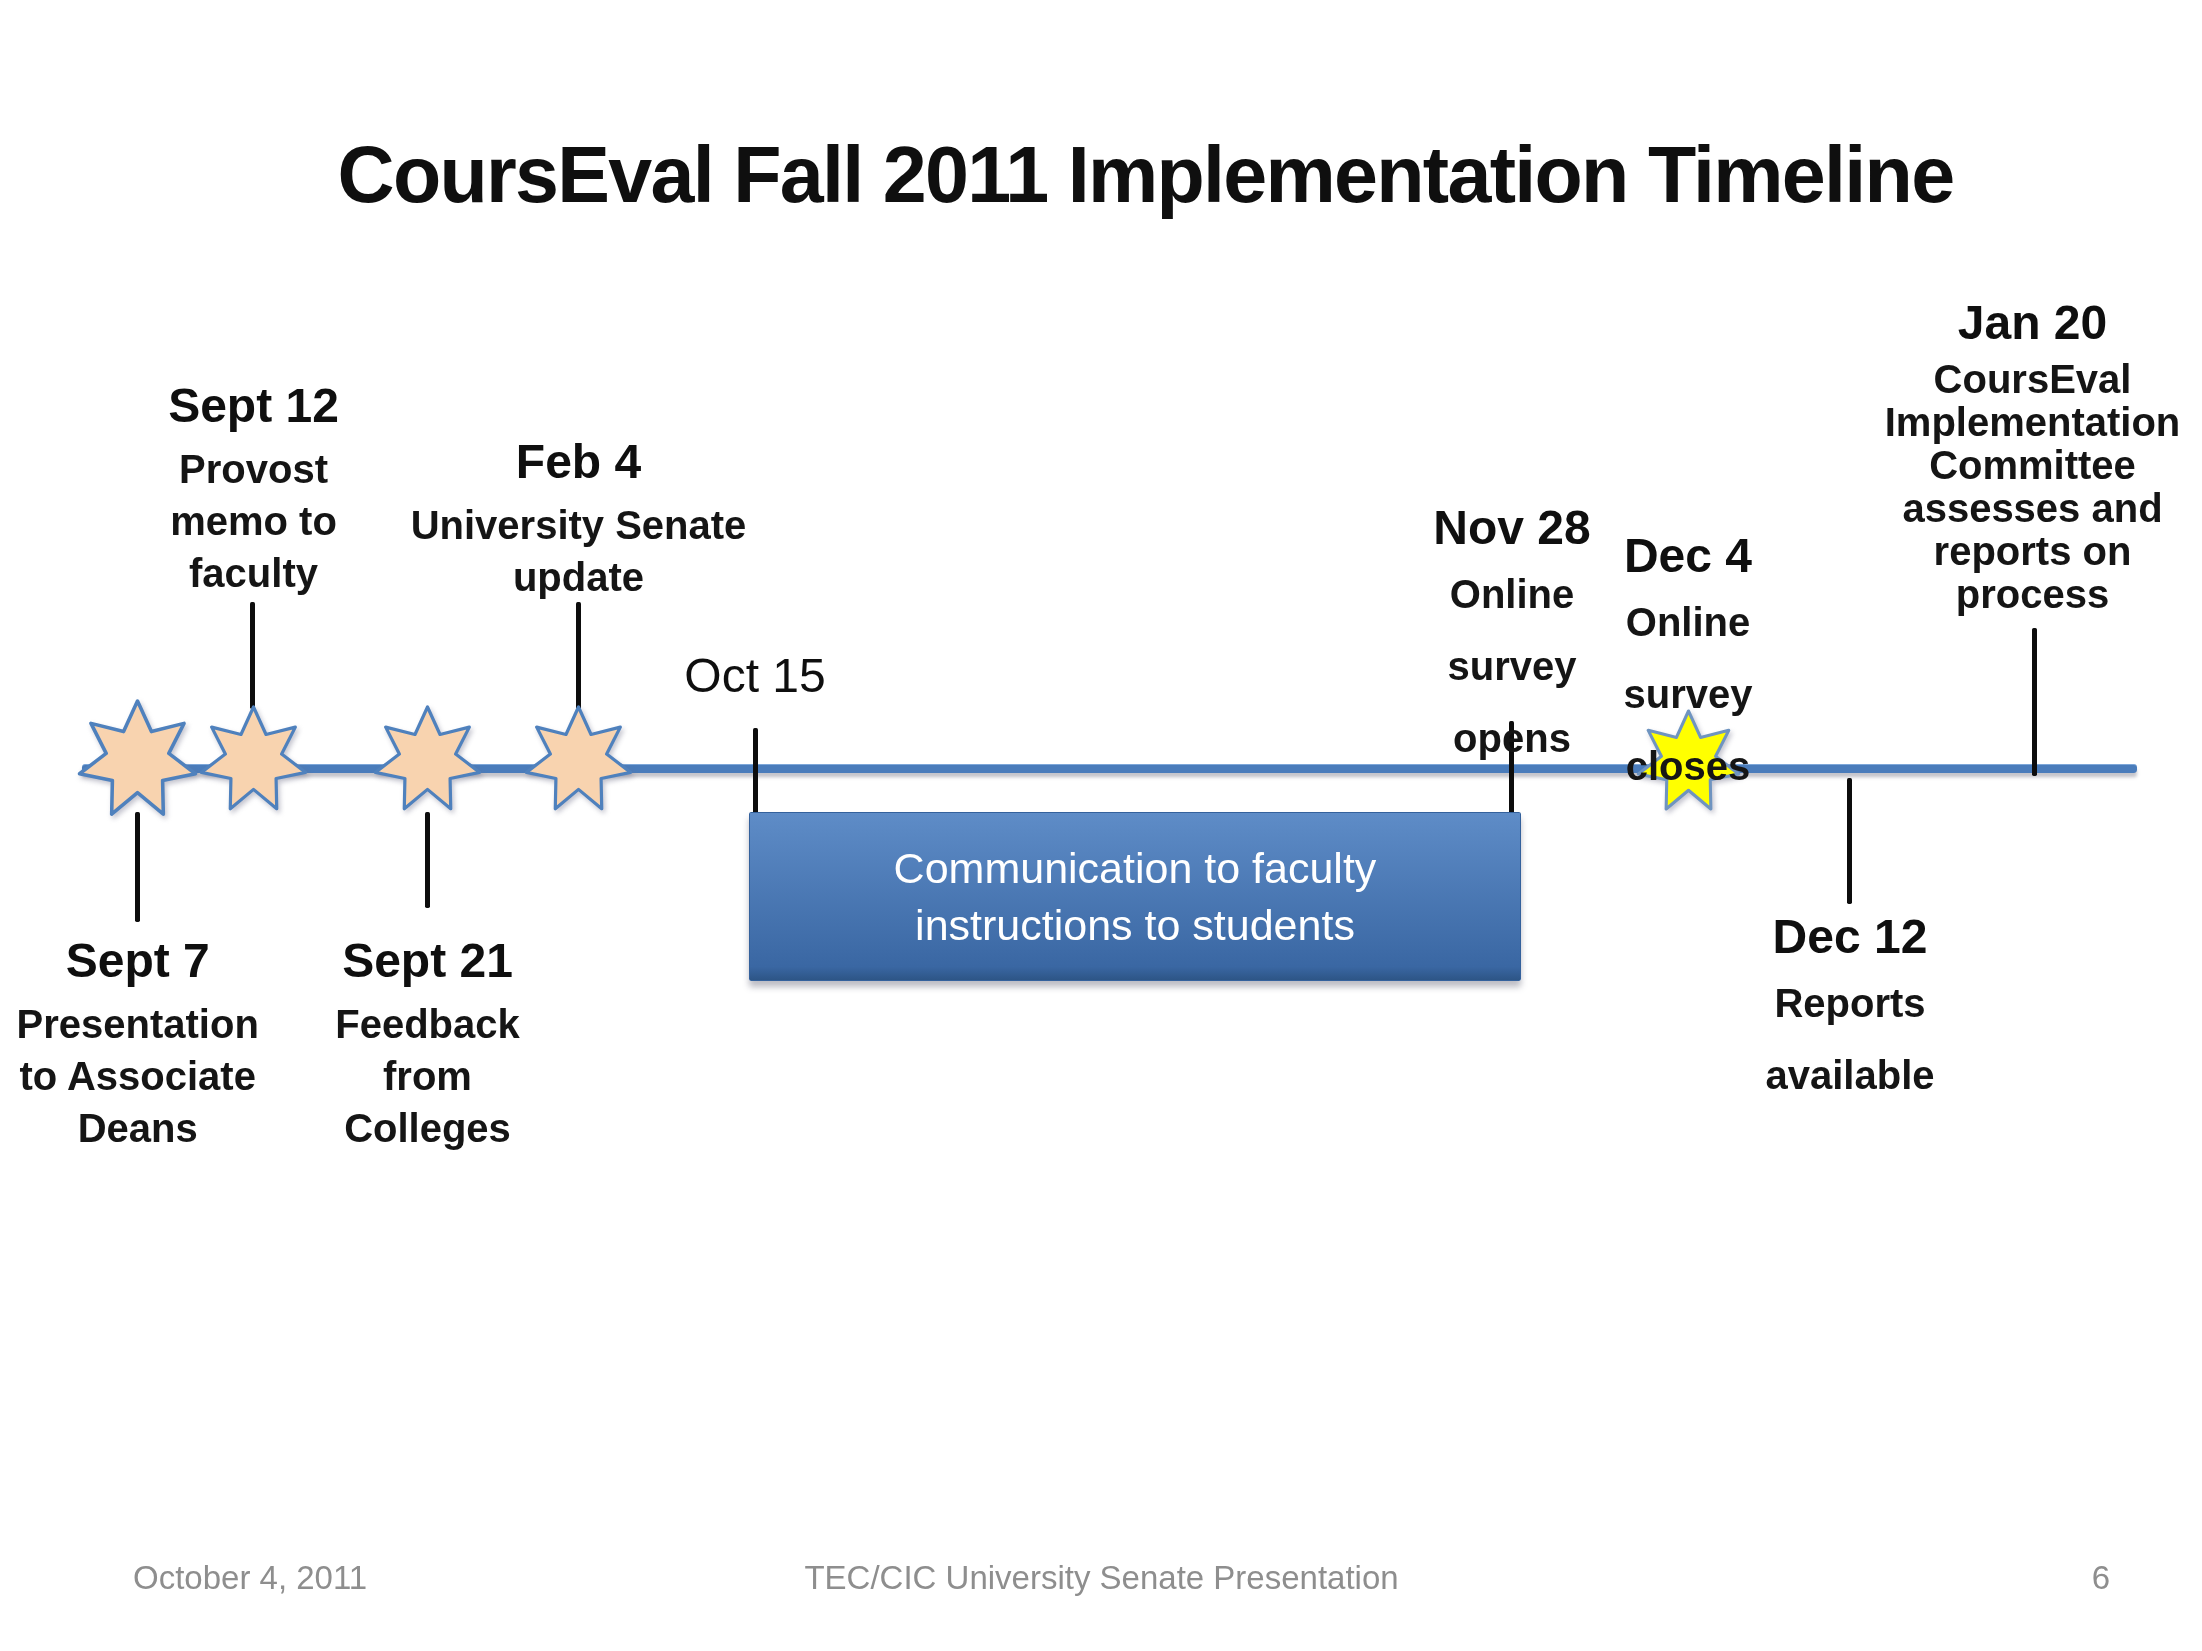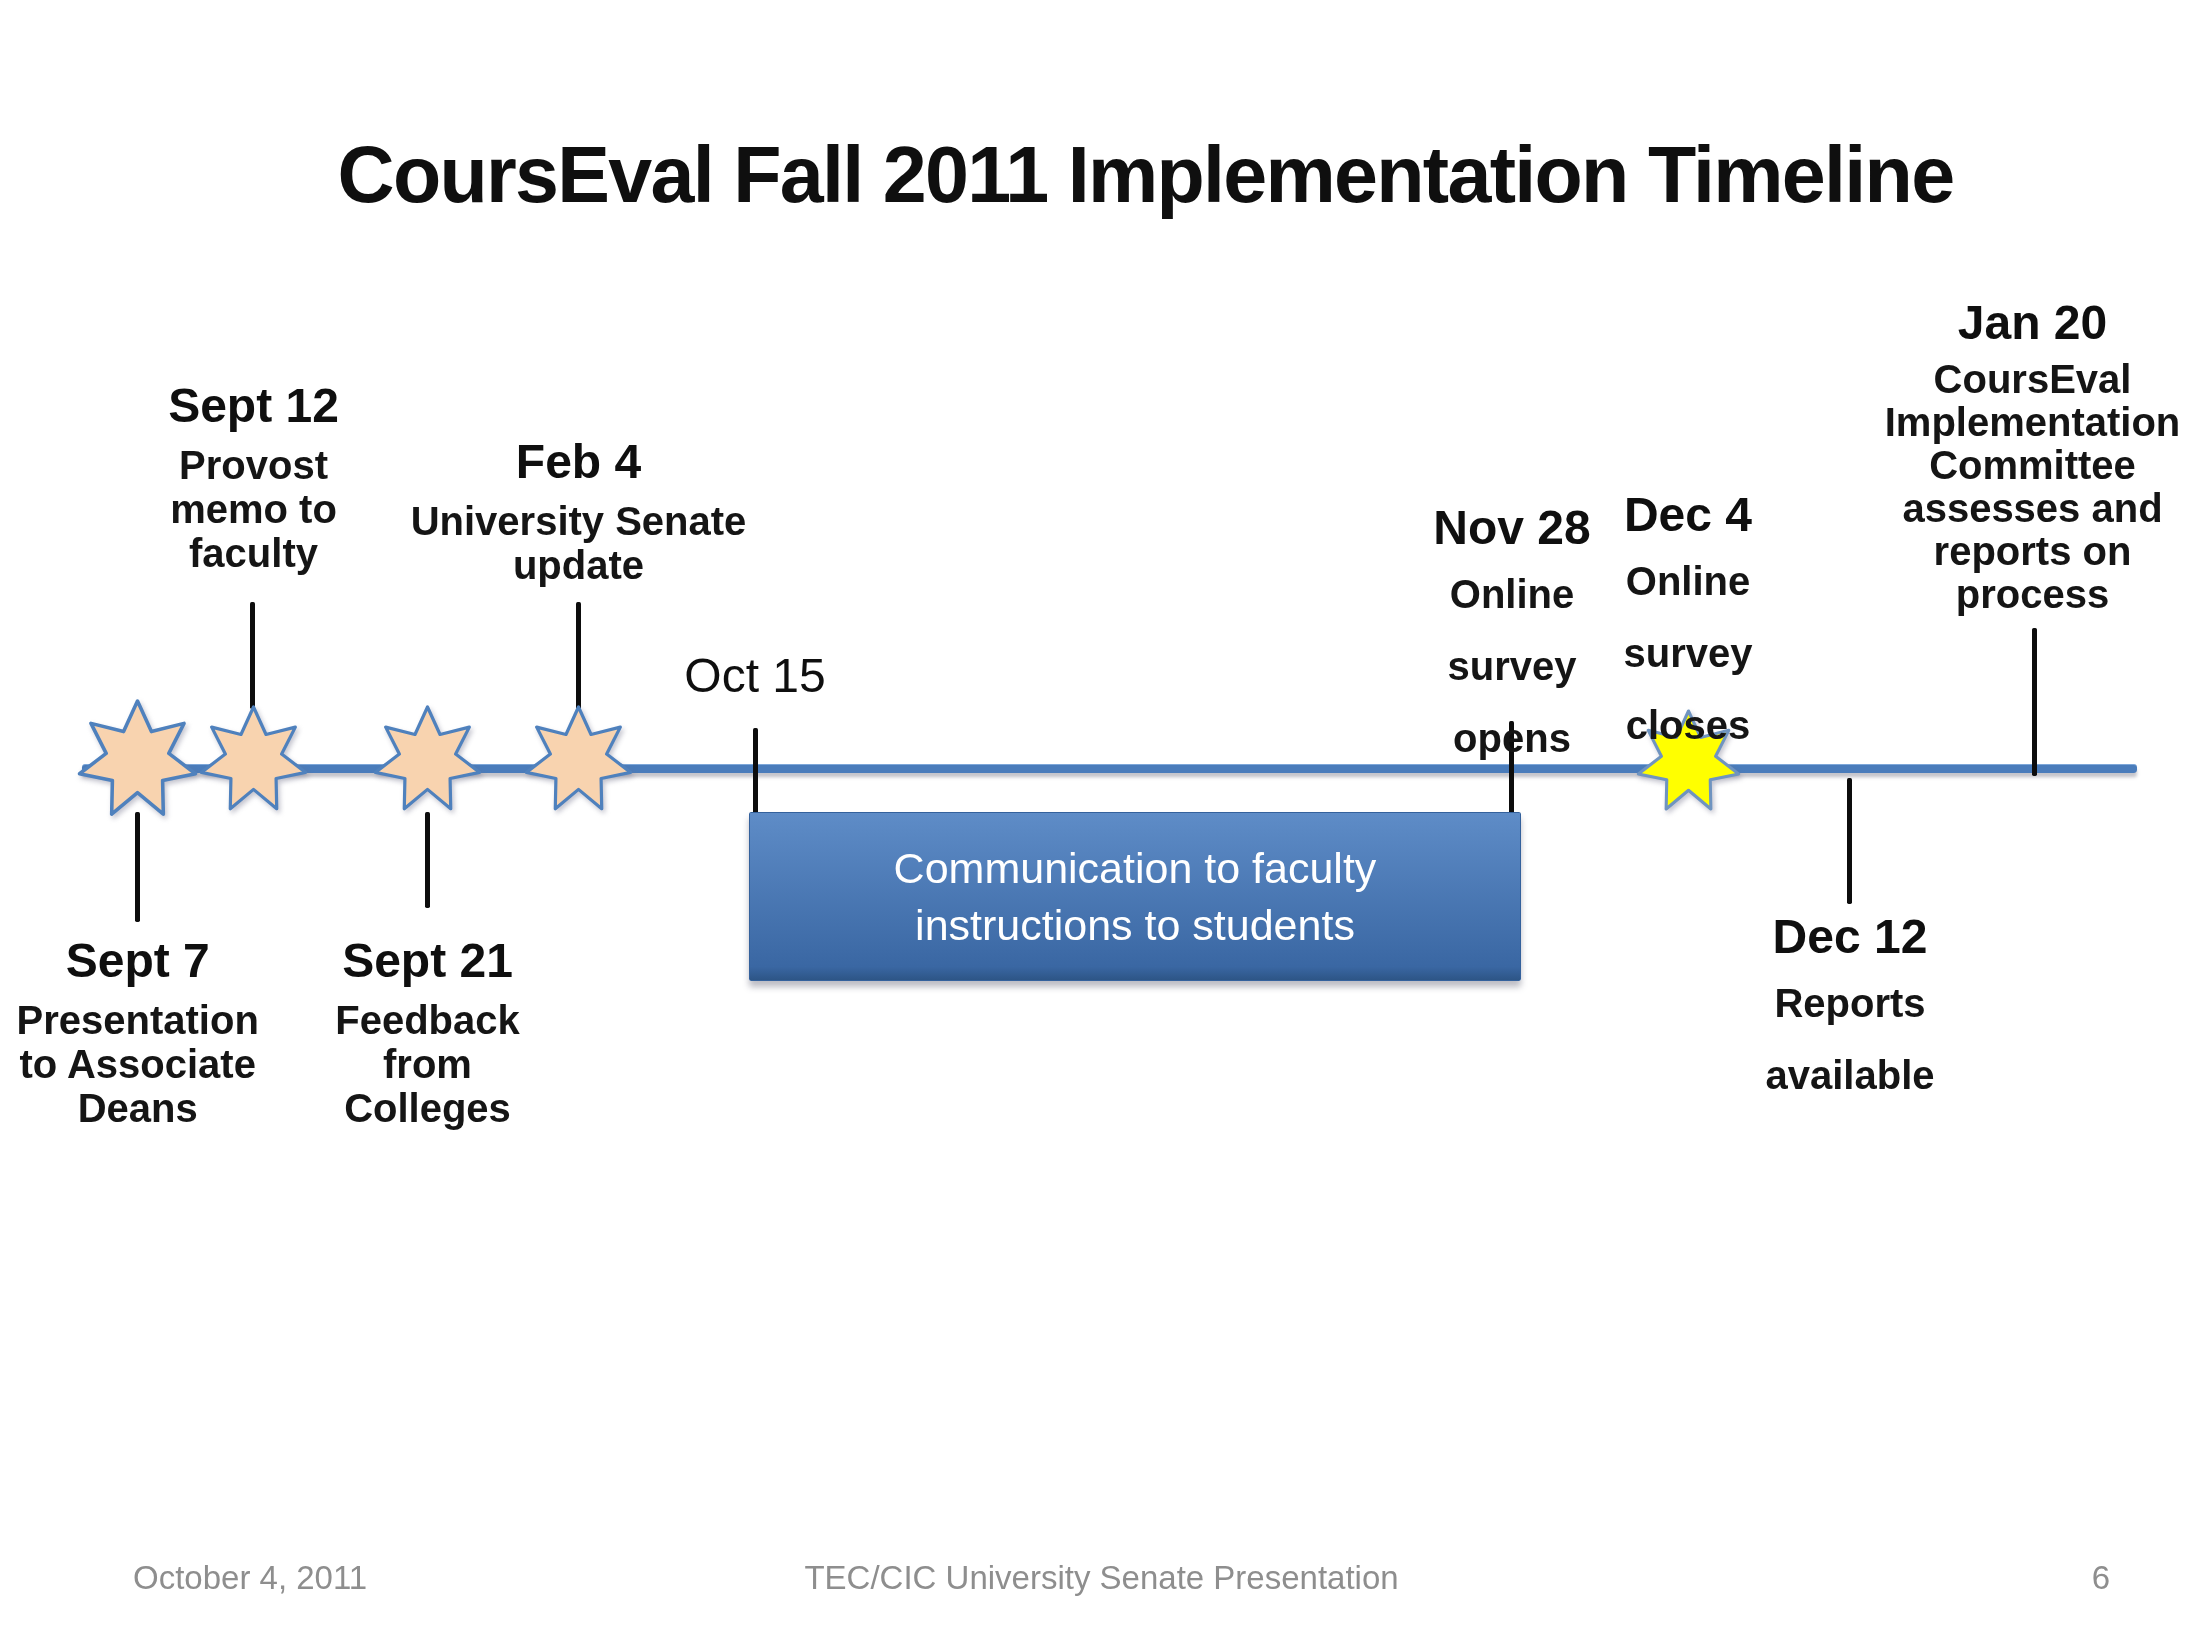--- a/index.html
+++ b/index.html
@@ -25,21 +25,21 @@
   .star polygon{stroke-linejoin:round;}
   .star.peach polygon{fill:var(--star-fill,#fbd5b5);stroke:var(--star-stroke,#4f81bd);stroke-width:3;}
   .star.yellow polygon{fill:var(--star-highlight-yellow,#ffff00);stroke:#6f94c0;stroke-width:3;}
   .star{filter:drop-shadow(2.6px 3.4px 2.6px rgba(110,110,135,.40));}
 
   
   .event{position:absolute;text-align:center;}
   .event .date{font-size:48px;font-weight:bold;color:#0f0f0f;line-height:1.2;}
   .event .date.regular{font-weight:normal;}
   .event .desc{margin-top:8.6px;font-size:40px;font-weight:bold;color:#151515;
-               line-height:44px;white-space:pre-line;}
+               line-height:52px;white-space:pre-line;}
   .event.mid .desc{line-height:72px;margin-top:1px;}
   .event.tight .desc{line-height:43px;margin-top:6.9px;}
 
   
   .period-box{position:absolute;left:749px;top:812px;width:770px;height:167px;
               background:linear-gradient(180deg,var(--box-gradient-top,#5e8cc7) 0%,var(--box-gradient-bottom,#3a67a3) 92%,#2d5586 100%);
               border:0.9px solid #34619c;border-radius:1.7px;
               box-shadow:0 6px 6.9px rgba(90,90,110,.40);
               display:flex;align-items:center;justify-content:center;}
   .period-box .period-text{color:var(--box-text,#fff);font-size:43px;line-height:57px;
@@ -108,21 +108,21 @@
     <div class="date regular">Oct 15</div>
   </div>
 
   <div class="event mid" style="left:1383px;top:499px;width:258px">
     <div class="date">Nov 28</div>
     <div class="desc">Online
 survey
 opens</div>
   </div>
 
-  <div class="event mid" style="left:1559px;top:486px;width:258px">
+  <div class="event mid" style="left:1559px;top:527px;width:258px">
     <div class="date">Dec 4</div>
     <div class="desc">Online
 survey
 closes</div>
   </div>
 
   <div class="event tight" style="left:1856px;top:294px;width:353px">
     <div class="date">Jan 20</div>
     <div class="desc">CoursEval
 Implementation

